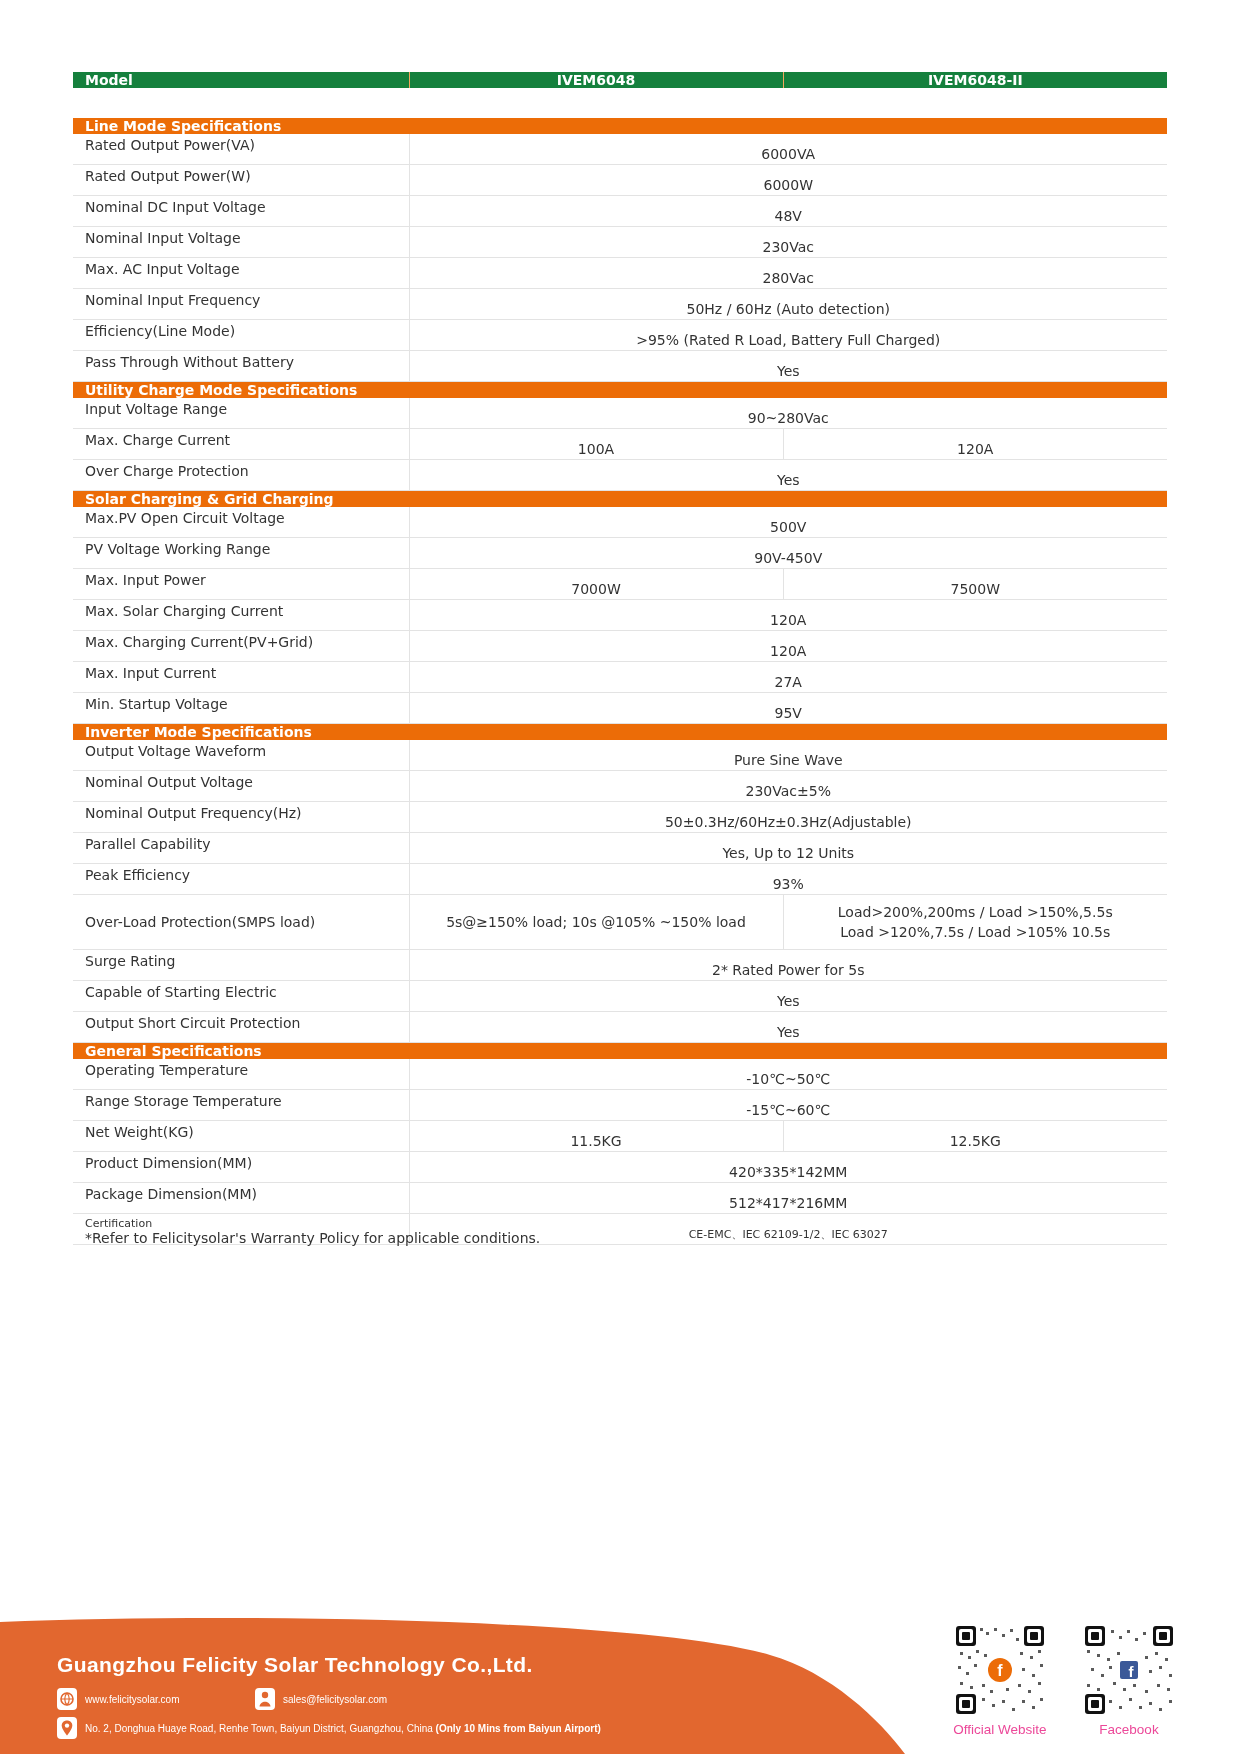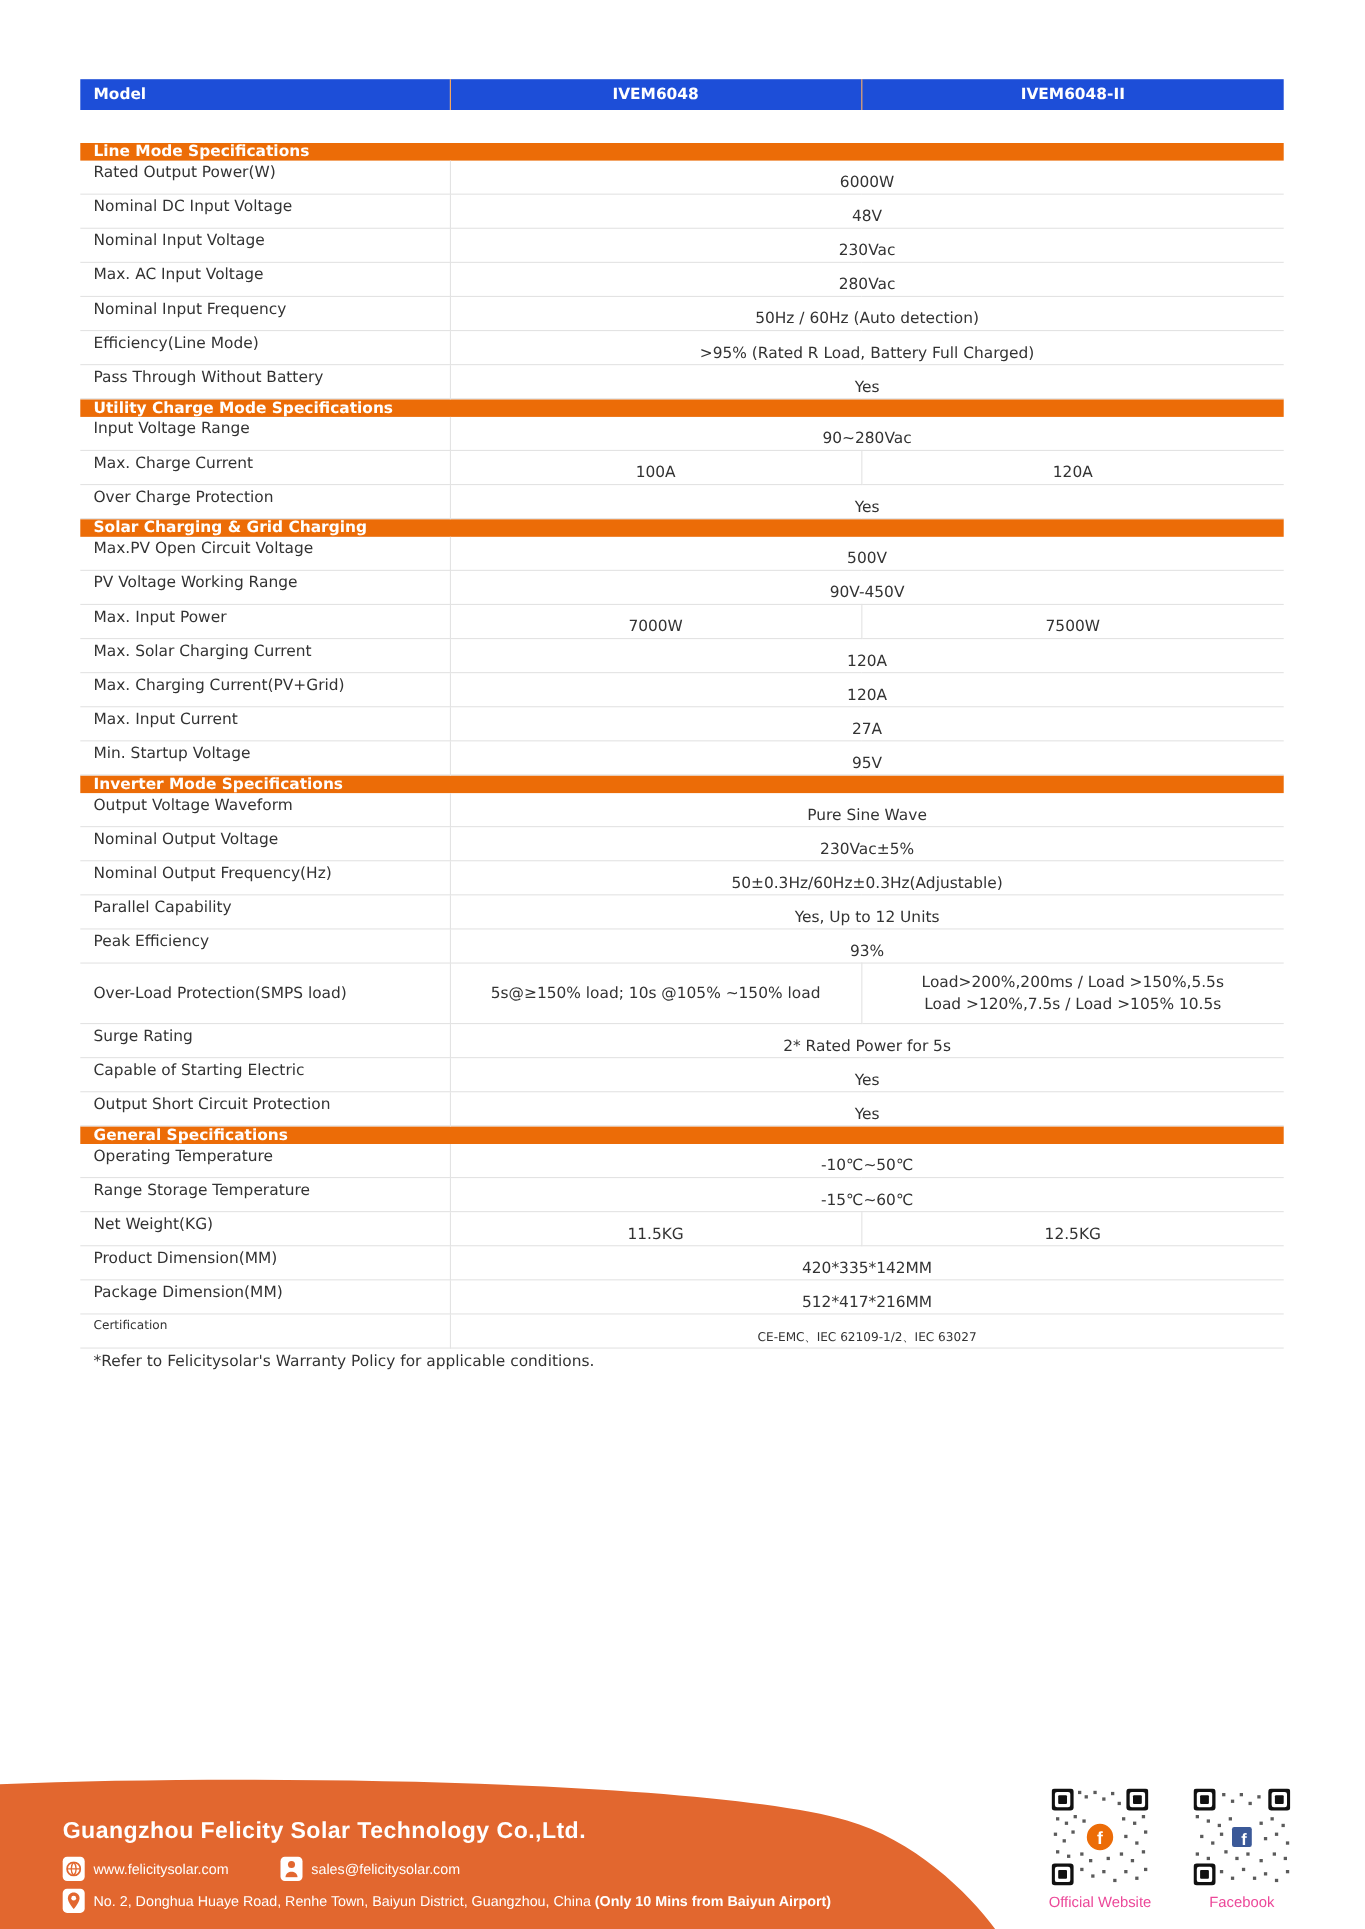--- a/index.html
+++ b/index.html
@@ -2,38 +2,38 @@
 <html><head>
 <meta charset="utf-8">
 <style>
   html, body { margin:0; padding:0; background:#ffffff; }
   body { width:1241px; height:1754px; position:relative; overflow:hidden; font-family:"Liberation Sans", sans-serif; color:#333; }
   .spec { position:absolute; left:73px; top:72px; width:1094px; }
   table { border-collapse:collapse; width:100%; table-layout:fixed; font-family:"DejaVu Sans", sans-serif; }
   col.c1 { width:336px; }
   col.c2 { width:374px; }
   col.c3 { width:384px; }
-  tr.model td { background:#1d4ed8; color:#fff; font-weight:bold; font-size:14px; height:28px; padding:0; border-left:1px solid #f5a65e; }
+  tr.model td { background:#15803d; color:#fff; font-weight:bold; font-size:14px; height:16px; padding:0; border-left:1px solid #f5a65e; }
   tr.model td:first-child { border-left:none; padding-left:12px; }
   tr.model td.c { text-align:center; }
   tr.gap td { height:28px; border:none; }
   tr.section td { background:#ec6c07; color:#fff; font-weight:bold; font-size:14px; height:15px; padding:0 0 0 12px; border:none; }
   tr.row td { font-size:14px; height:27px; padding:0; border-bottom:1px solid #e3e3e3; color:#333; }
   tr.row td.label { padding-left:12px; border-right:1px solid #e3e3e3; vertical-align:top; padding-top:3px; }
   tr.row td.val { text-align:center; vertical-align:bottom; padding-bottom:2px; }
   tr.row td.split { border-right:1px solid #e3e3e3; }
   tr.row.tall td { height:54px; }
   tr.row.tall td.label { vertical-align:middle; padding-top:0; }
   tr.row.tall td.val { vertical-align:middle; padding-bottom:0; line-height:20px; }
   tr.row.cert td { font-size:11px; }
   .note { position:absolute; left:85px; top:1230px; font-family:"DejaVu Sans", sans-serif; font-size:14px; color:#333; }
 
   .footer-bg { position:absolute; left:0; top:1610px; width:1241px; height:144px; }
   .company { position:absolute; left:57px; top:1653px; color:#fff; font-weight:bold; font-size:21px; letter-spacing:0.4px; }
-  .contact { position:absolute; color:#fff; font-size:13px; display:flex; align-items:center; }
+  .contact { position:absolute; color:#fff; font-size:10px; display:flex; align-items:center; }
   .ico { width:20px; height:22px; background:#fff; border-radius:4px; margin-right:8px; display:inline-flex; align-items:center; justify-content:center; }
   .addr b { font-weight:bold; }
   .qr { position:absolute; top:1626px; width:88px; height:88px; background:#fff; }
   .qr-label { position:absolute; top:1722px; font-size:13.5px; color:#ec4899; text-align:center; width:110px; }
 </style>
 </head>
 <body>
 
 <div class="spec">
   <table>
@@ -46,20 +46,24 @@
       <tr class="model">
         <td>Model</td>
         <td class="c">IVEM6048</td>
         <td class="c">IVEM6048-II</td>
       </tr>
       <tr class="gap">
           <td colspan="3"></td>
         </tr>
     <tr class="section">
           <td colspan="3">Line Mode Specifications</td>
+        </tr>
+        <tr class="row">
+          <td class="label">Rated Output Power(VA)</td>
+          <td class="val" colspan="2">6000VA</td>
         </tr>
         <tr class="row">
           <td class="label">Rated Output Power(W)</td>
           <td class="val" colspan="2">6000W</td>
         </tr>
         <tr class="row">
           <td class="label">Nominal DC Input Voltage</td>
           <td class="val" colspan="2">48V</td>
         </tr>
         <tr class="row">

